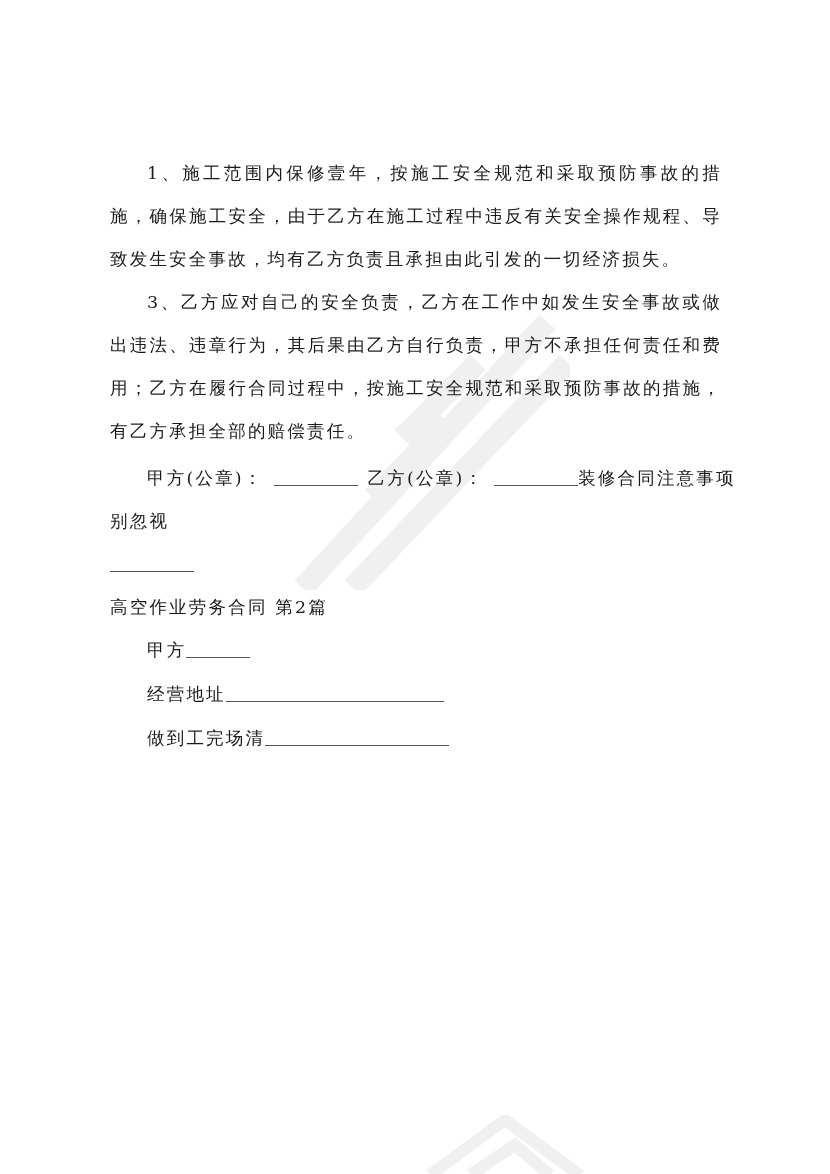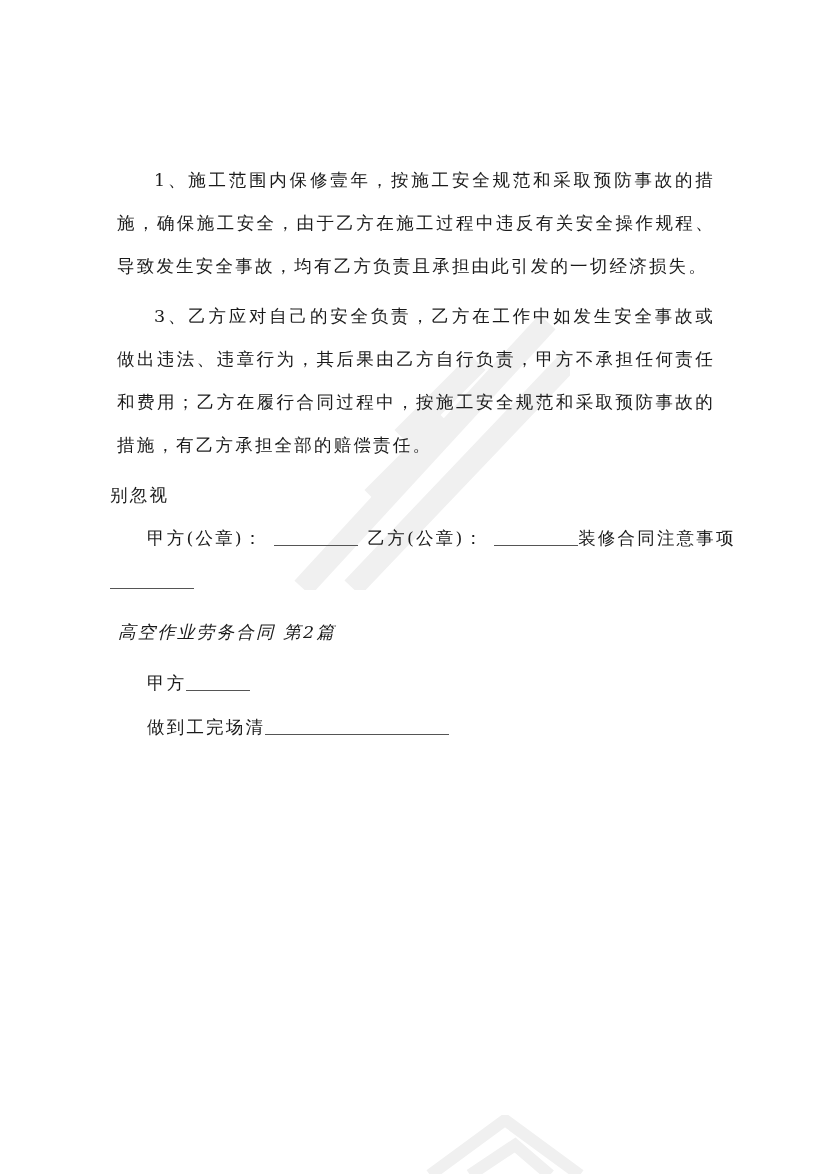--- a/index.html
+++ b/index.html
@@ -31,21 +31,21 @@
       position: absolute;
       left: 110px;
       top: 152px;
       width: 612px;
       z-index: 1;
       font-size: 17.5px;
       letter-spacing: 2.2px;
       line-height: 43px;
     }
     .para {
-      margin: 7px;
+      margin: 0;
       text-indent: 37px;
       text-align: justify;
       text-align-last: left;
     }
     .line {
       margin: 0;
       white-space: nowrap;
     }
     .indent {
       padding-left: 37px;
@@ -56,21 +56,21 @@
       height: 1px;
       vertical-align: baseline;
       margin-bottom: -2px;
     }
     .b85 { width: 84px; }
     .b36 { width: 34px; }
     .b65 { width: 64px; }
     .b220 { width: 218px; }
     .b185 { width: 184px; }
     .sp { display: inline-block; width: 10px; }
-    .title-line { margin: 8px; font-style: italic; }
+    .title-line { margin: 0; }
     .row-gap-sm { line-height: 44px; font-family: Liberation Mono, monospace; }
   </style>
 </head>
 <body>
 
 <div class="page">
 
   <svg class="watermark" style="left:290px; top:290px;" width="280" height="300" viewBox="0 0 280 300">
     <g fill="none" stroke="#f0f0f0" stroke-width="22" stroke-linecap="square">
       <path d="M20 290 L250 40"></path>
@@ -87,38 +87,41 @@
   </svg>
 
   <div class="content">
 
     <p class="para"><span>1、</span><span>施工范围内保修壹年，按施工安全规范和采取预防事故的措施，确保施工安全，由于乙方在施工过程中违反有关安全操作规程、导致发生安全事故，均有乙方负责且承担由此引发的一切经济损失。</span></p>
 
 
     <p class="para"><span>3、</span><span>乙方应对自己的安全负责，乙方在工作中如发生安全事故或做出违法、违章行为，其后果由乙方自行负责，甲方不承担任何责任和费用；乙方在履行合同过程中，按施工安全规范和采取预防事故的措施，有乙方承担全部的赔偿责任。</span></p>
 
     <div style="margin-top:4px;">
+      <p class="line indent">
+        <span>甲方(公章)：</span><span class="sp"></span><span class="blank b85"></span><span class="sp"></span><span>乙方(公章)：</span><span class="sp"></span><span class="blank b85"></span><span>装修合同注意事项</span>
+      </p>
       <p class="line">
         <span>别忽视</span>
-      </p>
-      <p class="line indent">
-        <span>甲方(公章)：</span><span class="sp"></span><span class="blank b85"></span><span class="sp"></span><span>乙方(公章)：</span><span class="sp"></span><span class="blank b85"></span><span>装修合同注意事项</span>
       </p>
     </div>
 
     <div>
       <p class="line">
         <span class="blank b85"></span>
       </p>
     </div>
 
     <div>
       <p class="line title-line">高空作业劳务合同 第2篇</p>
       <p class="line indent row-gap-sm">
         <span>甲方</span><span class="blank b65"></span>
       </p>
       <p class="line indent row-gap-sm">
+        <span>经营地址</span><span class="blank b220"></span>
+      </p>
+      <p class="line indent row-gap-sm">
         <span>做到工完场清</span><span class="blank b185"></span>
       </p>
     </div>
 
   </div>
 </div>
 
 </body></html>

